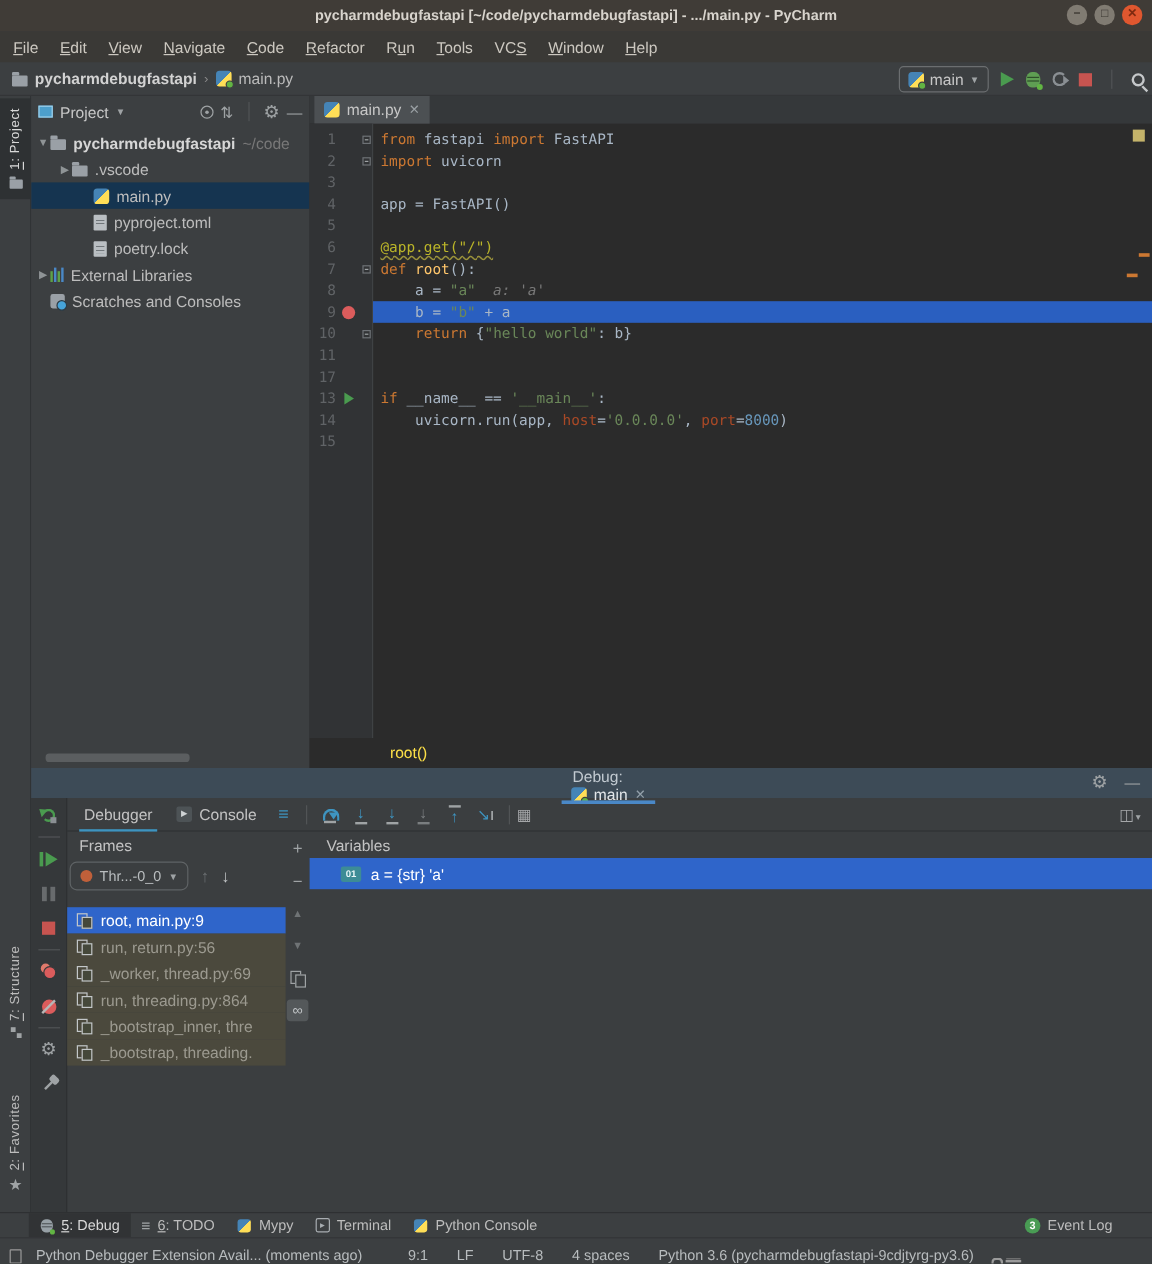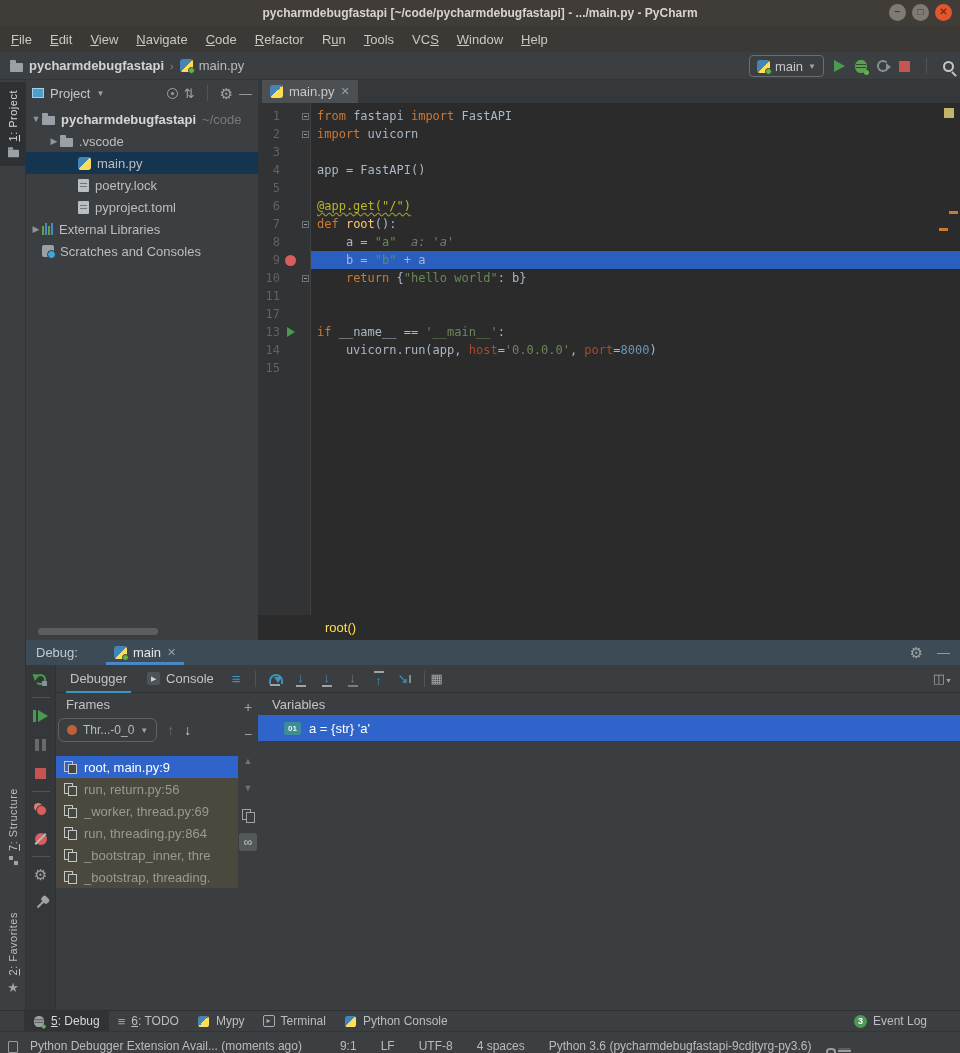--- a/index.html
+++ b/index.html
@@ -140,21 +140,21 @@
   .tk-k{color:#cc7832;} .tk-p{color:#a9b7c6;} .tk-s{color:#6a8759;}
   .tk-f{color:#ffc66b;} .tk-h{color:#787878;font-style:italic;}
   .tk-a{color:#aa4926;} .tk-n_{color:#6897bb;}
   .tk-d{color:#bbb529;text-decoration:underline wavy #99913a;text-underline-offset:2px;}
   #ctxbar{position:absolute;left:0;top:535px;width:702px;height:25px;background:var(--editor);display:flex;align-items:center;}
   #ctxbar span{margin-left:67px;color:#fde047;}
   .smark{position:absolute;}
 
   
   #debug{position:absolute;left:26px;top:640px;width:934px;height:370px;background:#3b3e40;}
-  #dbg-head{position:absolute;left:0;top:0;width:934px;height:25px;background:#3d4b57;display:flex;align-items:center;}
+  #dbg-head{position:absolute;left:0;top:0;width:934px;height:25px;background:#3d4b57;display:flex;align-items:center;flex-direction:column;}
   #dbg-head .lbl{margin-left:10px;color:#c2cad1;}
   #dbg-tab{display:flex;align-items:center;gap:6px;margin-left:28px;height:25px;position:relative;padding:0 8px;color:#e2e6e9;}
   #dbg-tab .x{color:#93a0aa;font-size:11px;}
   #dbg-tab .ul{position:absolute;left:0;bottom:0;width:100%;height:3px;background:#4a88c7;}
   #dbg-head-right{position:absolute;right:10px;top:0;height:25px;display:flex;align-items:center;gap:14px;}
   #dbg-toolbar{position:absolute;left:30px;top:25px;width:904px;height:28px;border-bottom:1px solid #2f3234;display:flex;align-items:center;}
   .dtab{position:relative;height:28px;display:flex;align-items:center;gap:6px;padding:0 10px;color:#c3c3c3;}
   .dtab .ul{position:absolute;left:6px;right:6px;bottom:0;height:2px;background:var(--blue);}
   .ico-console{width:13px;height:13px;background:#4d5356;border-radius:2px;color:#cfd3d5;font-size:7px;line-height:13px;text-align:center;flex:none;}
   .hb{color:#3e94c0;font-size:15px;font-weight:bold;margin:0 8px;}
@@ -291,26 +291,26 @@
           <span class="tree-label">.vscode</span>
         </div>
         <div class="tree-row selected" style="padding-left: 40px;">
           <span class="tree-arrow"></span>
           <span class="ico-py"></span>
           <span class="tree-label">main.py</span>
         </div>
         <div class="tree-row" style="padding-left: 40px;">
           <span class="tree-arrow"></span>
           <span class="ico-file"></span>
-          <span class="tree-label">poetry.lock</span>
+          <span class="tree-label">pyproject.toml</span>
         </div>
         <div class="tree-row" style="padding-left: 40px;">
           <span class="tree-arrow"></span>
           <span class="ico-file"></span>
-          <span class="tree-label">pyproject.toml</span>
+          <span class="tree-label">poetry.lock</span>
         </div>
         <div class="tree-row" style="padding-left: 4px;">
           <span class="tree-arrow">▶</span>
           <span class="ico-lib">
             <i style="background: rgb(93, 162, 71); height: 9px;"></i>
             <i style="background: rgb(74, 136, 199); height: 12px;"></i>
             <i style="background: rgb(93, 162, 71); height: 9px;"></i>
             <i style="background: rgb(74, 136, 199); height: 12px;"></i>
           </span>
           <span class="tree-label">External Libraries</span>

